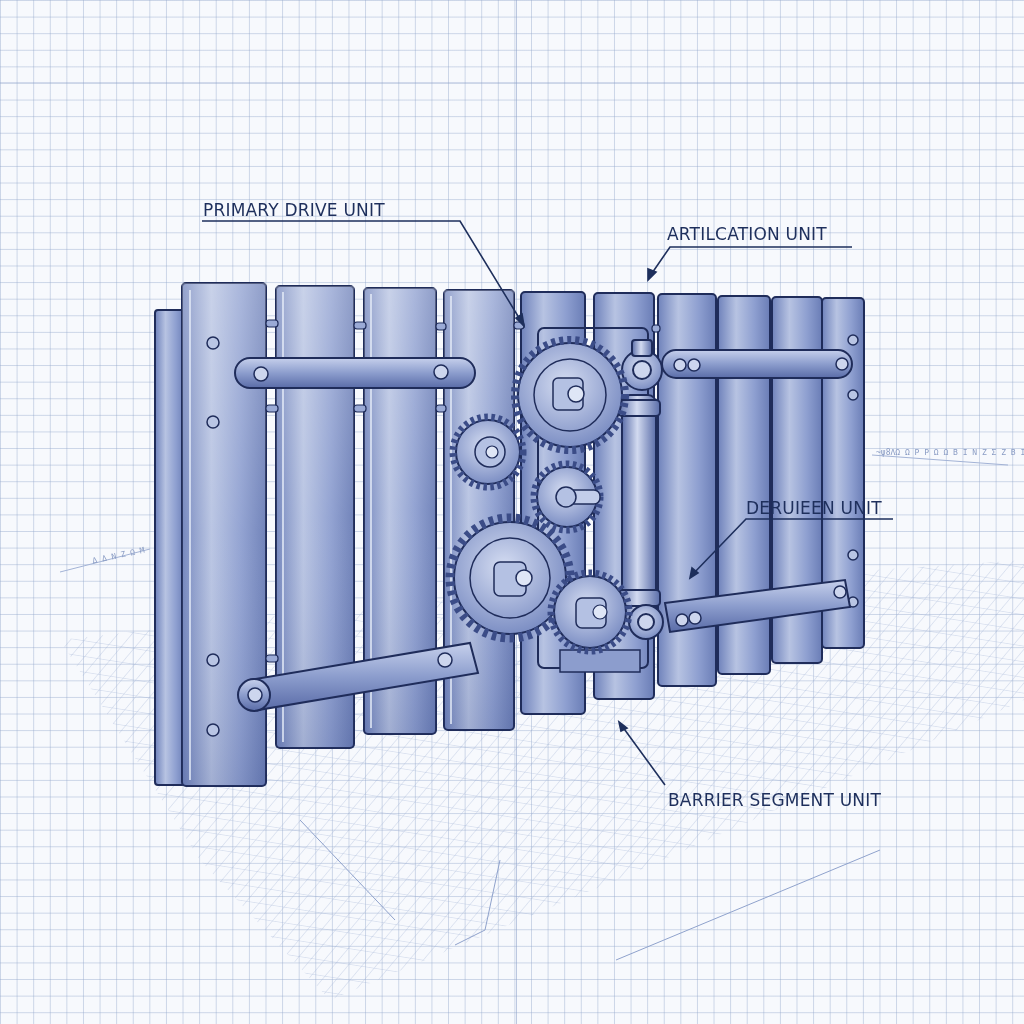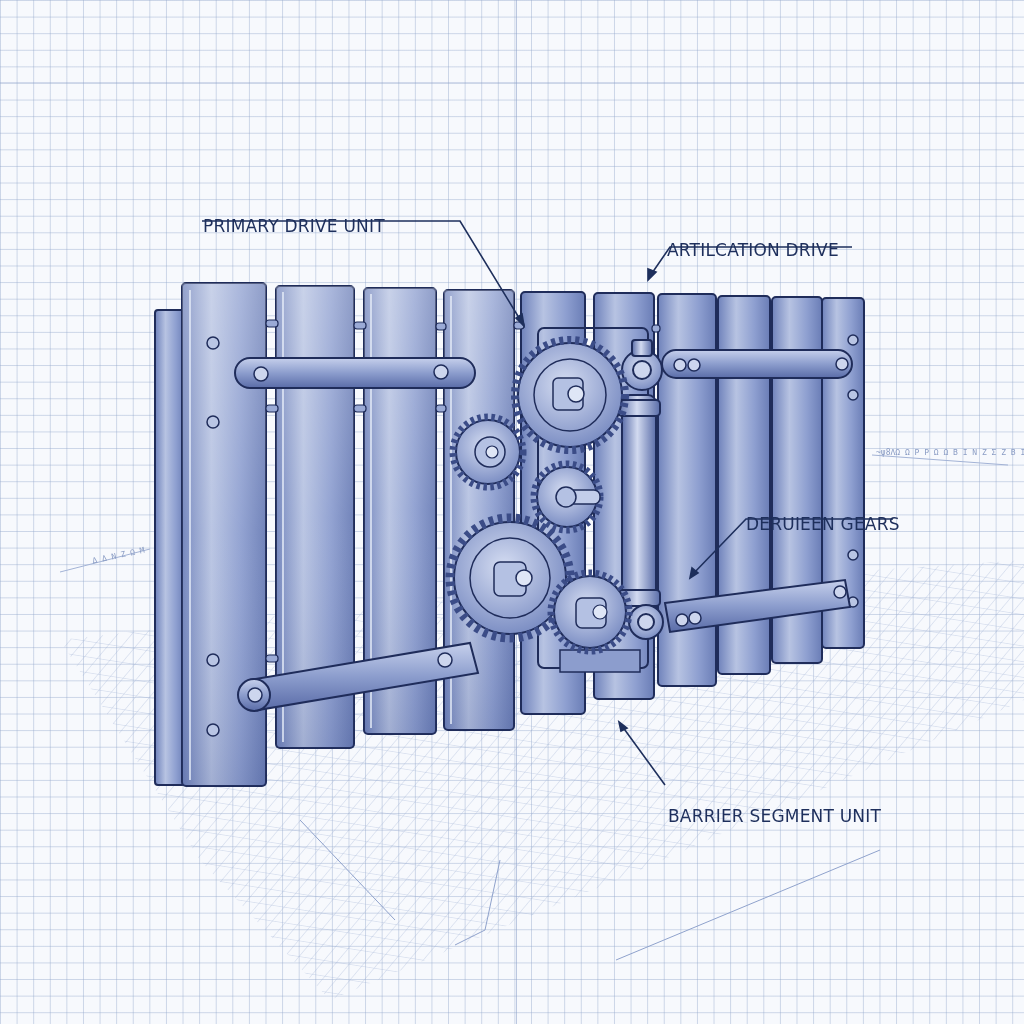--- a/index.html
+++ b/index.html
@@ -10,21 +10,21 @@
       linear-gradient(to right, rgba(150,170,205,0.45) 1px, transparent 1px),
       linear-gradient(to bottom, rgba(150,170,205,0.45) 1px, transparent 1px);
     background-size: 16.6px 16.6px;
     font-family: "DejaVu Sans", sans-serif;
   }
   .axis-v { position: absolute; left: 516px; top: 0; width: 1px; height: 1024px; background: rgba(140,160,200,0.55); }
   .axis-h { position: absolute; left: 0; top: 82px; width: 1024px; height: 1px; background: rgba(140,160,200,0.35); }
   svg.art { position: absolute; left: 0; top: 0; }
   .callout {
     position: absolute; color: #1e2f5c; font-size: 17px; letter-spacing: 0.2px;
-    white-space: nowrap; font-family: "DejaVu Sans", sans-serif; margin-top: 16px;
+    white-space: nowrap; font-family: "DejaVu Sans", sans-serif;
   }
   .callout .txt { display: block; padding-bottom: 3px; }
   .note { position: absolute; color: #8a9cc4; font-size: 8px; font-family: "DejaVu Sans Mono", monospace; white-space: nowrap; }
 </style>
 </head>
 <body>
 
 <div class="axis-v"></div>
 <div class="axis-h"></div>
 
@@ -195,23 +195,23 @@
   </g>
 
   <line x1="872" y1="455" x2="1008" y2="465" stroke="#a3b3d6" stroke-width="1"></line>
   <line x1="60" y1="572" x2="150" y2="549" stroke="#a3b3d6" stroke-width="1"></line>
 </svg>
 
 <div class="callout" style="left:203px; top:200px;">
   <span class="txt">PRIMARY DRIVE UNIT</span>
 </div>
 <div class="callout" style="left:667px; top:224px;">
-  <span class="txt">ARTILCATION DRIVE</span>
+  <span class="txt">ARTILCATION UNIT</span>
 </div>
 <div class="callout" style="left:746px; top:498px;">
-  <span class="txt">DERUIEEN GEARS</span>
+  <span class="txt">DERUIEEN UNIT</span>
 </div>
 <div class="callout" style="left:668px; top:790px;">
   <span class="txt">BARRIER SEGMENT UNIT</span>
 </div>
 
 <div class="note" style="left:876px; top:448px;">~ψ8ΛΩ Ω Ρ Ρ Ω Ω Β Ι Ν Ζ   Σ Ζ Β Ι Ι</div>
 <div class="note" style="left:92px; top:551px; transform: rotate(-12deg);">Δ Δ Ν Ζ Ω Μ</div>
 
 </body></html>

